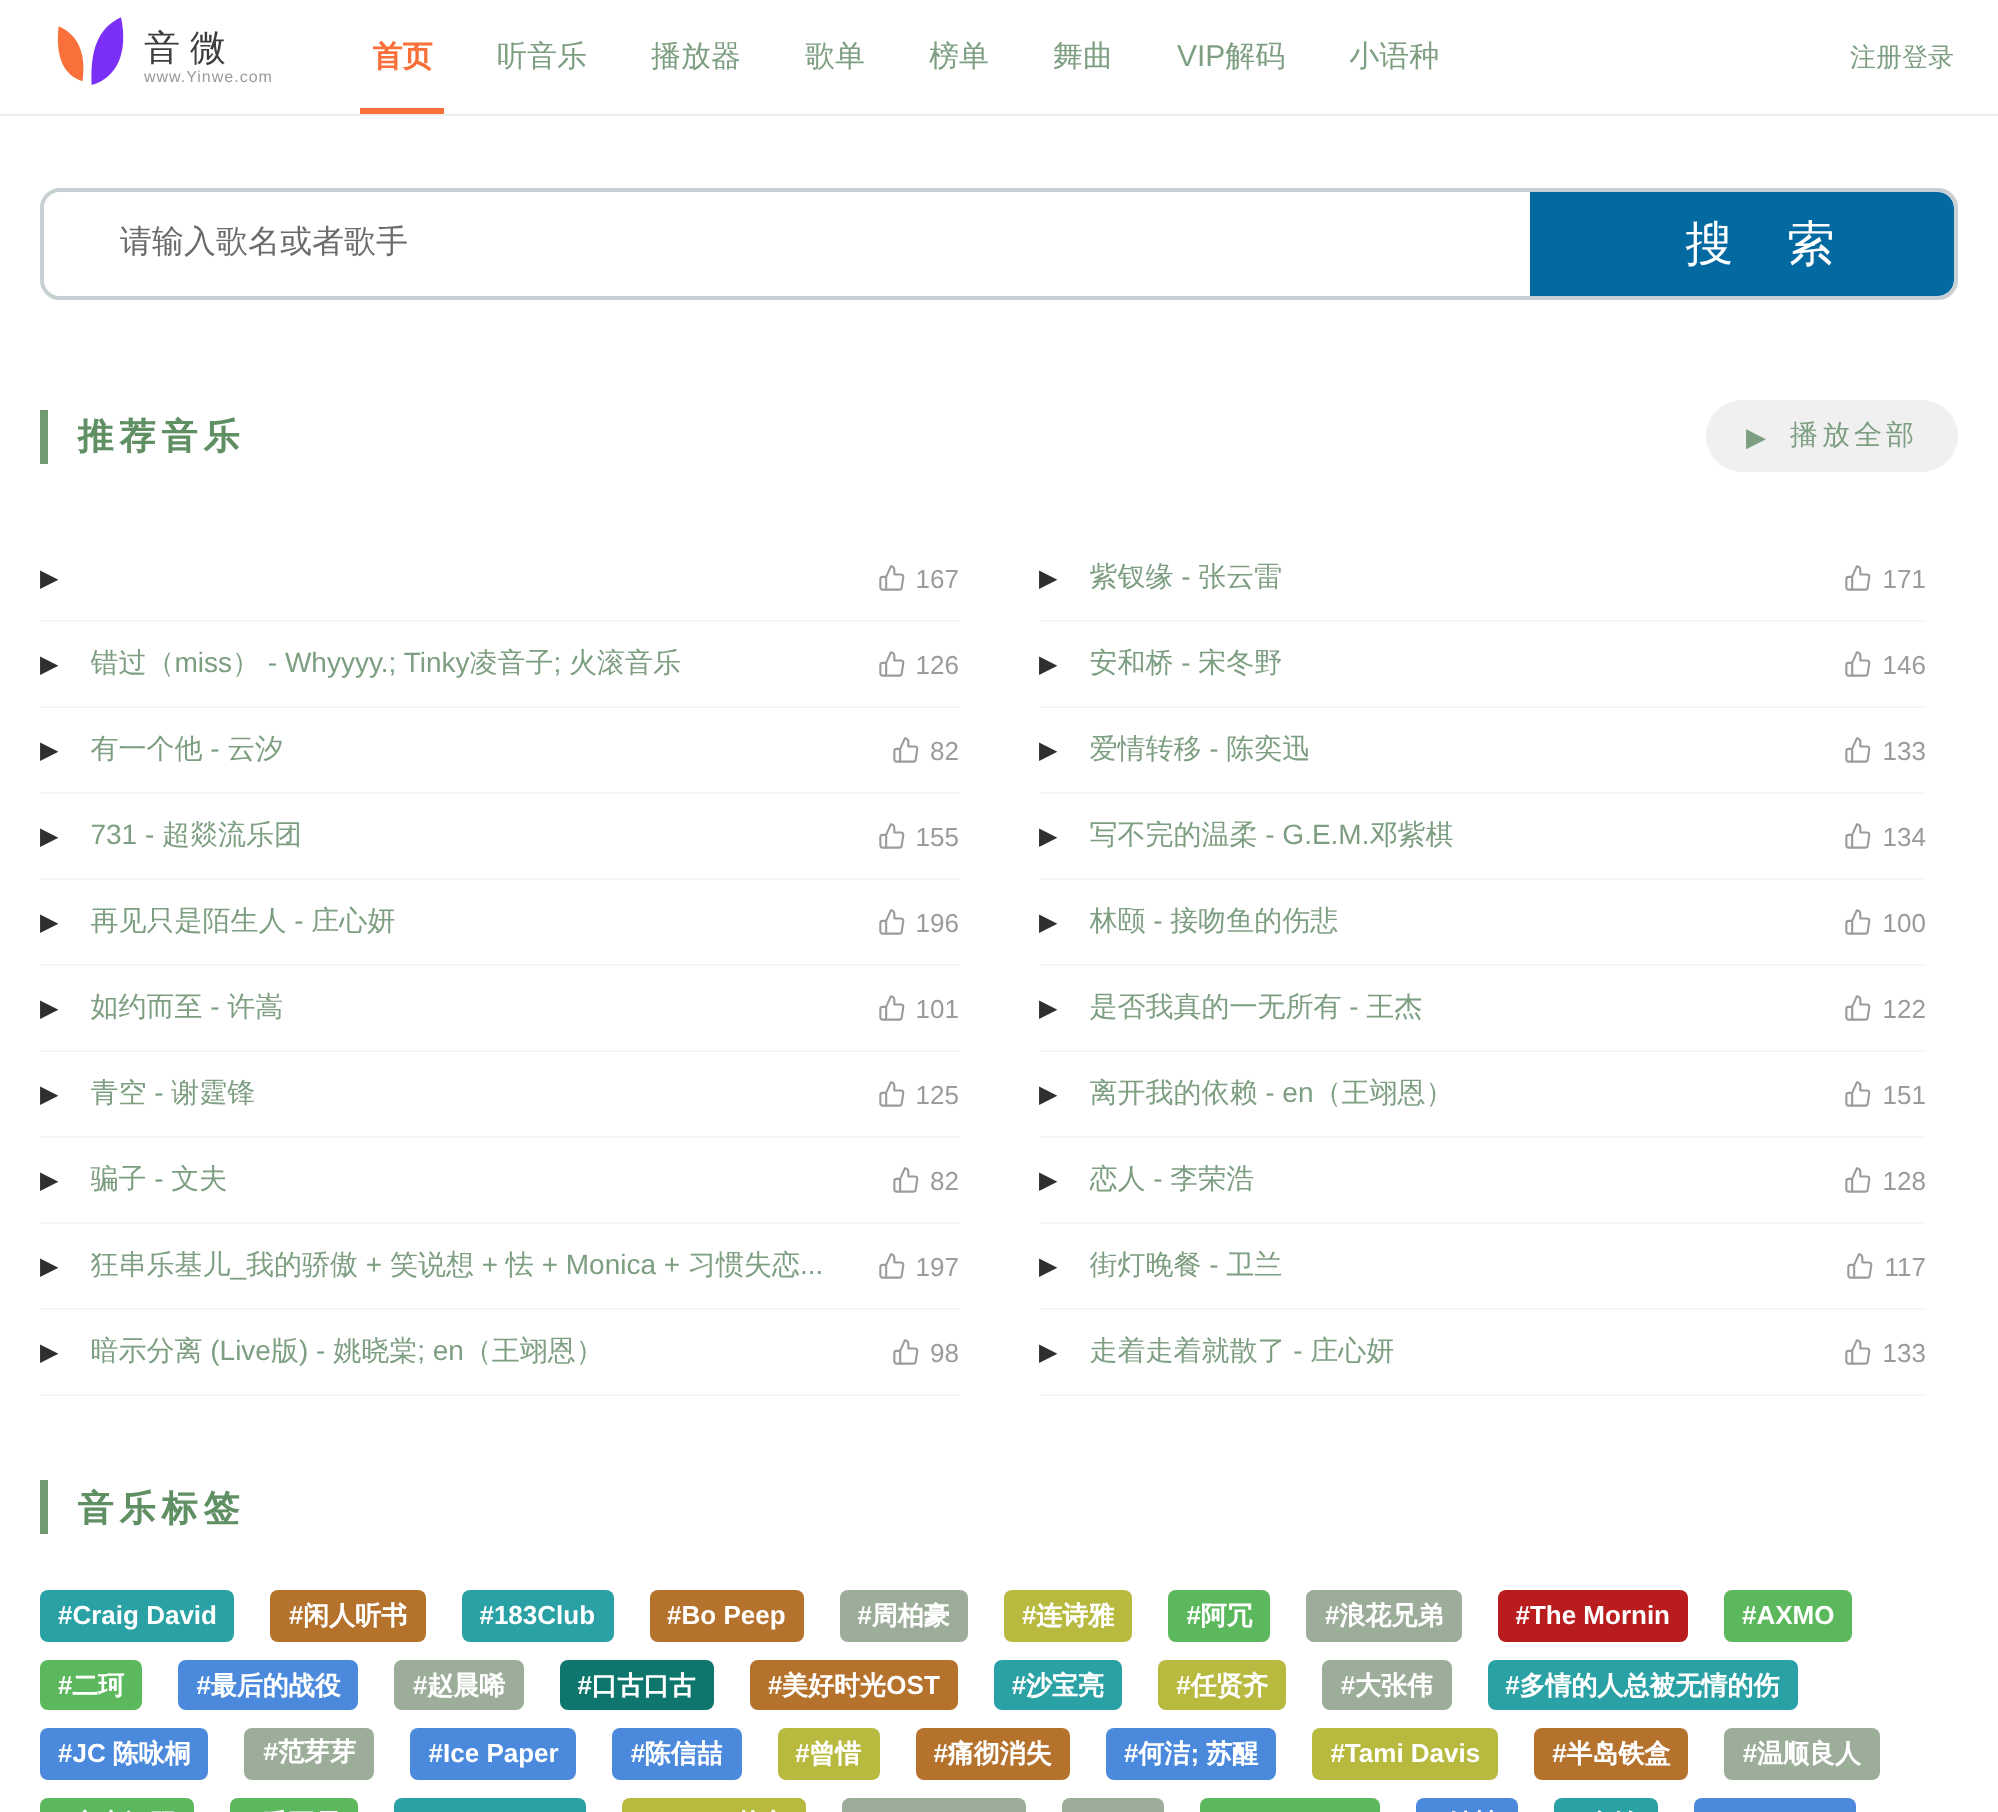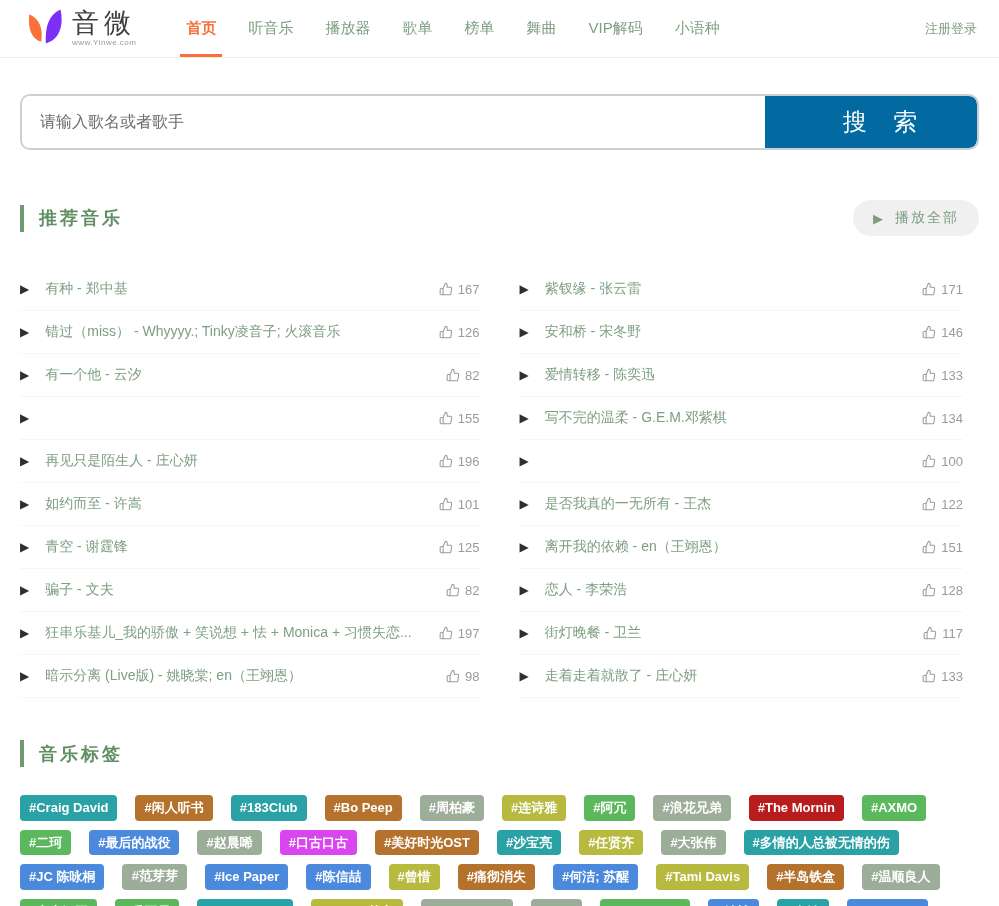--- a/index.html
+++ b/index.html
@@ -4,35 +4,35 @@
 <style>
   * { box-sizing: border-box; margin: 0; padding: 0; }
   html,body { width: 999px; height: 906px; overflow: hidden; background: #fff;
     font-family: "Liberation Sans", sans-serif; }
 
   
   .header { height: 58px; display: flex; align-items: center; padding: 0 22px;
     border-bottom: 1px solid #ededed; }
   .logo { display: flex; align-items: center; gap: 6px; cursor: pointer; }
   .logo-text { display: flex; flex-direction: column; line-height: 1; }
-  .brand { font-size: 27px; color: #3d3d3d; letter-spacing: 5px; font-weight: 500; }
+  .brand { font-size: 18px; color: #3d3d3d; letter-spacing: 5px; font-weight: 500; }
   .brand-site { font-size: 8px; color: #9a9a9a; margin-top: 2px; letter-spacing: .5px; }
   .nav { display: flex; align-items: stretch; height: 100%; margin-left: 34px; }
   .nav-item { position: relative; display: flex; align-items: center; padding: 0 16px;
     font-size: 15px; color: #7d9e80; cursor: pointer; }
   .nav-item.active { color: #f9703a; font-weight: bold; }
   .nav-item.active::after { content:""; position: absolute; left: 10px; right: 10px;
     bottom: 0; height: 3px; background: #f9703a; }
   .auth { margin-left: auto; display: flex; font-size: 13px; color: #7d9e80; }
   .auth span { cursor: pointer; }
 
   
   .search-wrap { margin: 36px 20px 0; height: 56px; border: 2px solid #c9d0d4;
     border-radius: 10px; display: flex; overflow: hidden; background: #fff; }
-  .search-input { flex: 1; border: none; outline: none; padding: 0 18px; font-size: 16px;
+  .search-input { flex: 1; border: none; outline: none; padding: 0 38px; font-size: 16px;
     color: #444; font-family: "Liberation Sans", sans-serif; }
   .search-input::placeholder { color: #6b6b6b; }
   .search-btn { width: 212px; background: #0369a1; color: #fff; border: none;
     font-size: 24px; letter-spacing: 10px; cursor: pointer; border-radius: 0 8px 8px 0;
     font-family: "Liberation Sans", sans-serif; padding-left: 28px; }
 
   
   .section-head { margin: 50px 20px 0; display: flex; align-items: center; }
   .section-title { display: flex; align-items: center; font-size: 18px; font-weight: bold;
     color: #5f8f63; letter-spacing: 3px; }
@@ -131,21 +131,20 @@
     <span class="tri">▶</span>
     <span>播放全部</span>
   </button>
 </div>
 
 <div class="song-grid">
   <div class="song-col left">
 
       <div class="song-row">
         <span class="song-play">▶</span>
-        <span class="song-title">有种 - 郑中基</span>
         <span class="like">
           <span>
             <svg width="14" height="14" viewBox="0 0 24 24" fill="none" stroke="#9b9b9b" stroke-width="1.8" stroke-linejoin="round">
               <path d="M14 9V5a3 3 0 0 0-3-3l-4 9v11h11.28a2 2 0 0 0 2-1.7l1.38-9a2 2 0 0 0-2-2.3z"></path>
               <path d="M7 22H4a2 2 0 0 1-2-2v-7a2 2 0 0 1 2-2h3"></path>
             </svg>
           </span>
           <span>167</span>
         </span>
       </div>
@@ -173,20 +172,21 @@
               <path d="M14 9V5a3 3 0 0 0-3-3l-4 9v11h11.28a2 2 0 0 0 2-1.7l1.38-9a2 2 0 0 0-2-2.3z"></path>
               <path d="M7 22H4a2 2 0 0 1-2-2v-7a2 2 0 0 1 2-2h3"></path>
             </svg>
           </span>
           <span>82</span>
         </span>
       </div>
 
       <div class="song-row">
         <span class="song-play">▶</span>
+        <span class="song-title">731 - 超燚流乐团</span>
         <span class="like">
           <span>
             <svg width="14" height="14" viewBox="0 0 24 24" fill="none" stroke="#9b9b9b" stroke-width="1.8" stroke-linejoin="round">
               <path d="M14 9V5a3 3 0 0 0-3-3l-4 9v11h11.28a2 2 0 0 0 2-1.7l1.38-9a2 2 0 0 0-2-2.3z"></path>
               <path d="M7 22H4a2 2 0 0 1-2-2v-7a2 2 0 0 1 2-2h3"></path>
             </svg>
           </span>
           <span>155</span>
         </span>
       </div>
@@ -329,20 +329,21 @@
               <path d="M14 9V5a3 3 0 0 0-3-3l-4 9v11h11.28a2 2 0 0 0 2-1.7l1.38-9a2 2 0 0 0-2-2.3z"></path>
               <path d="M7 22H4a2 2 0 0 1-2-2v-7a2 2 0 0 1 2-2h3"></path>
             </svg>
           </span>
           <span>134</span>
         </span>
       </div>
 
       <div class="song-row">
         <span class="song-play">▶</span>
+        <span class="song-title">林颐 - 接吻鱼的伤悲</span>
         <span class="like">
           <span>
             <svg width="14" height="14" viewBox="0 0 24 24" fill="none" stroke="#9b9b9b" stroke-width="1.8" stroke-linejoin="round">
               <path d="M14 9V5a3 3 0 0 0-3-3l-4 9v11h11.28a2 2 0 0 0 2-1.7l1.38-9a2 2 0 0 0-2-2.3z"></path>
               <path d="M7 22H4a2 2 0 0 1-2-2v-7a2 2 0 0 1 2-2h3"></path>
             </svg>
           </span>
           <span>100</span>
         </span>
       </div>
@@ -445,21 +446,21 @@
     <span class="tag" style="background-color: #b91c1c;">#The Mornin</span>
 
     <span class="tag" style="background-color: rgb(92, 184, 92);">#AXMO</span>
 
     <span class="tag" style="background-color: rgb(92, 184, 92);">#二珂</span>
 
     <span class="tag" style="background-color: rgb(74, 137, 220);">#最后的战役</span>
 
     <span class="tag" style="background-color: rgb(156, 173, 153);">#赵晨唏</span>
 
-    <span class="tag" style="background-color: #d946ef; text-align: center;">#口古口古</span>
+    <span class="tag" style="background-color: #0f766e; text-align: center;">#口古口古</span>
 
     <span class="tag" style="background-color: rgb(181, 114, 45);">#美好时光OST</span>
 
     <span class="tag" style="background-color: rgb(42, 161, 164);">#沙宝亮</span>
 
     <span class="tag" style="background-color: rgb(183, 186, 62);">#任贤齐</span>
 
     <span class="tag" style="background-color: rgb(156, 173, 153);">#大张伟</span>
 
     <span class="tag" style="background-color: rgb(42, 161, 164);">#多情的人总被无情的伤</span>

